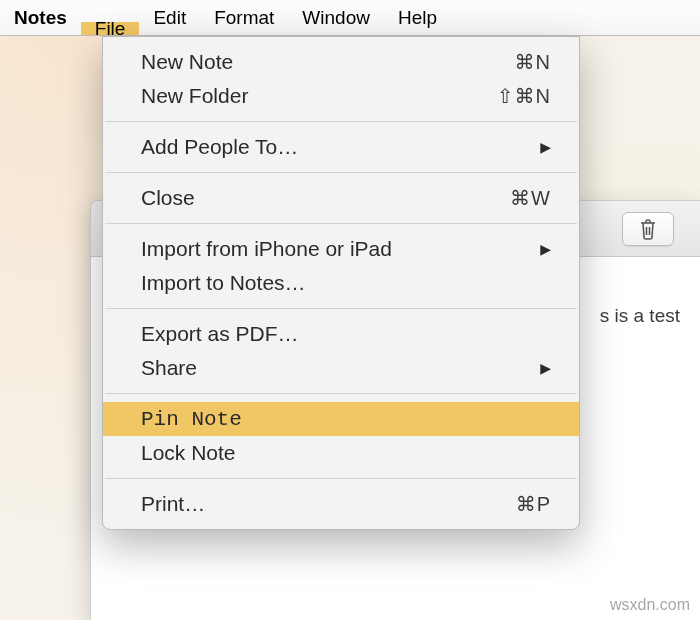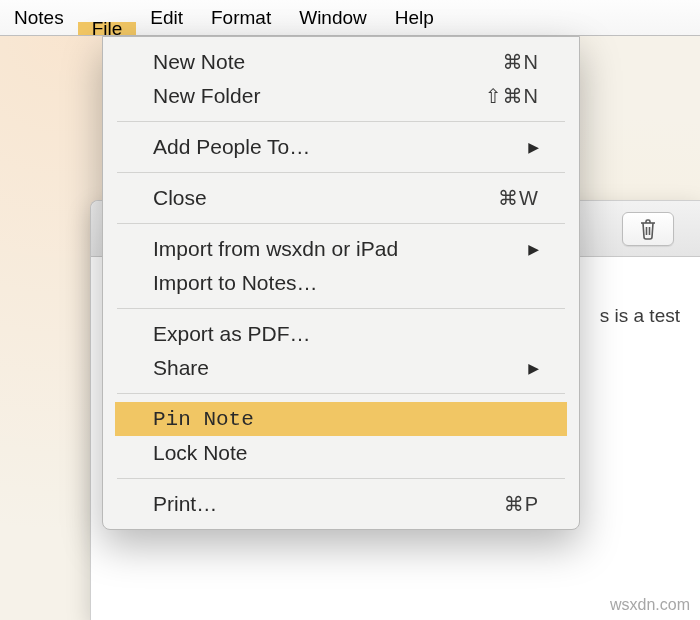--- a/index.html
+++ b/index.html
@@ -13,21 +13,21 @@
     }
     .menubar {
       display: flex;
       align-items: stretch;
       height: 36px;
       background: linear-gradient(#fdfdfd, #f6f6f6);
       border-bottom: 1px solid #bfbfbf;
       font-size: 19px;
     }
     .menubar .app-name {
-      font-weight: 400;
+      font-weight: 700;
       padding: 16px 14px;
       display: flex;
       align-items: center;
     }
     .menubar .menu-item {
       padding: 0 14px;
       display: flex;
       align-items: center;
       cursor: default;
     }
@@ -88,21 +88,21 @@
     }
     .dropdown {
       position: absolute;
       top: 36px;
       left: 102px;
       width: 478px;
       background: #f3f3f2;
       border: 1px solid #b9b9b8;
       border-radius: 0 0 8px 8px;
       box-shadow: 0 16px 40px rgba(0,0,0,0.28);
-      padding: 8px 12px;
+      padding: 8px 0;
       font-size: 21px;
     }
     .dd-item {
       display: flex;
       align-items: center;
       height: 34px;
       padding: 0 28px 0 38px;
       cursor: default;
       color: #2a2a2a;
     }
@@ -188,21 +188,21 @@
   <div class="dd-sep"></div>
 
   <div class="dd-item">
     <span class="label">Close</span>
     <span class="shortcut">⌘W</span>
   </div>
 
   <div class="dd-sep"></div>
 
   <div class="dd-item">
-    <span class="label">Import from wsxdn or iPad</span>
+    <span class="label">Import from iPhone or iPad</span>
     <span class="submenu-arrow">▶</span>
   </div>
   <div class="dd-item">
     <span class="label">Import to Notes…</span>
   </div>
 
   <div class="dd-sep"></div>
 
   <div class="dd-item">
     <span class="label">Export as PDF…</span>

